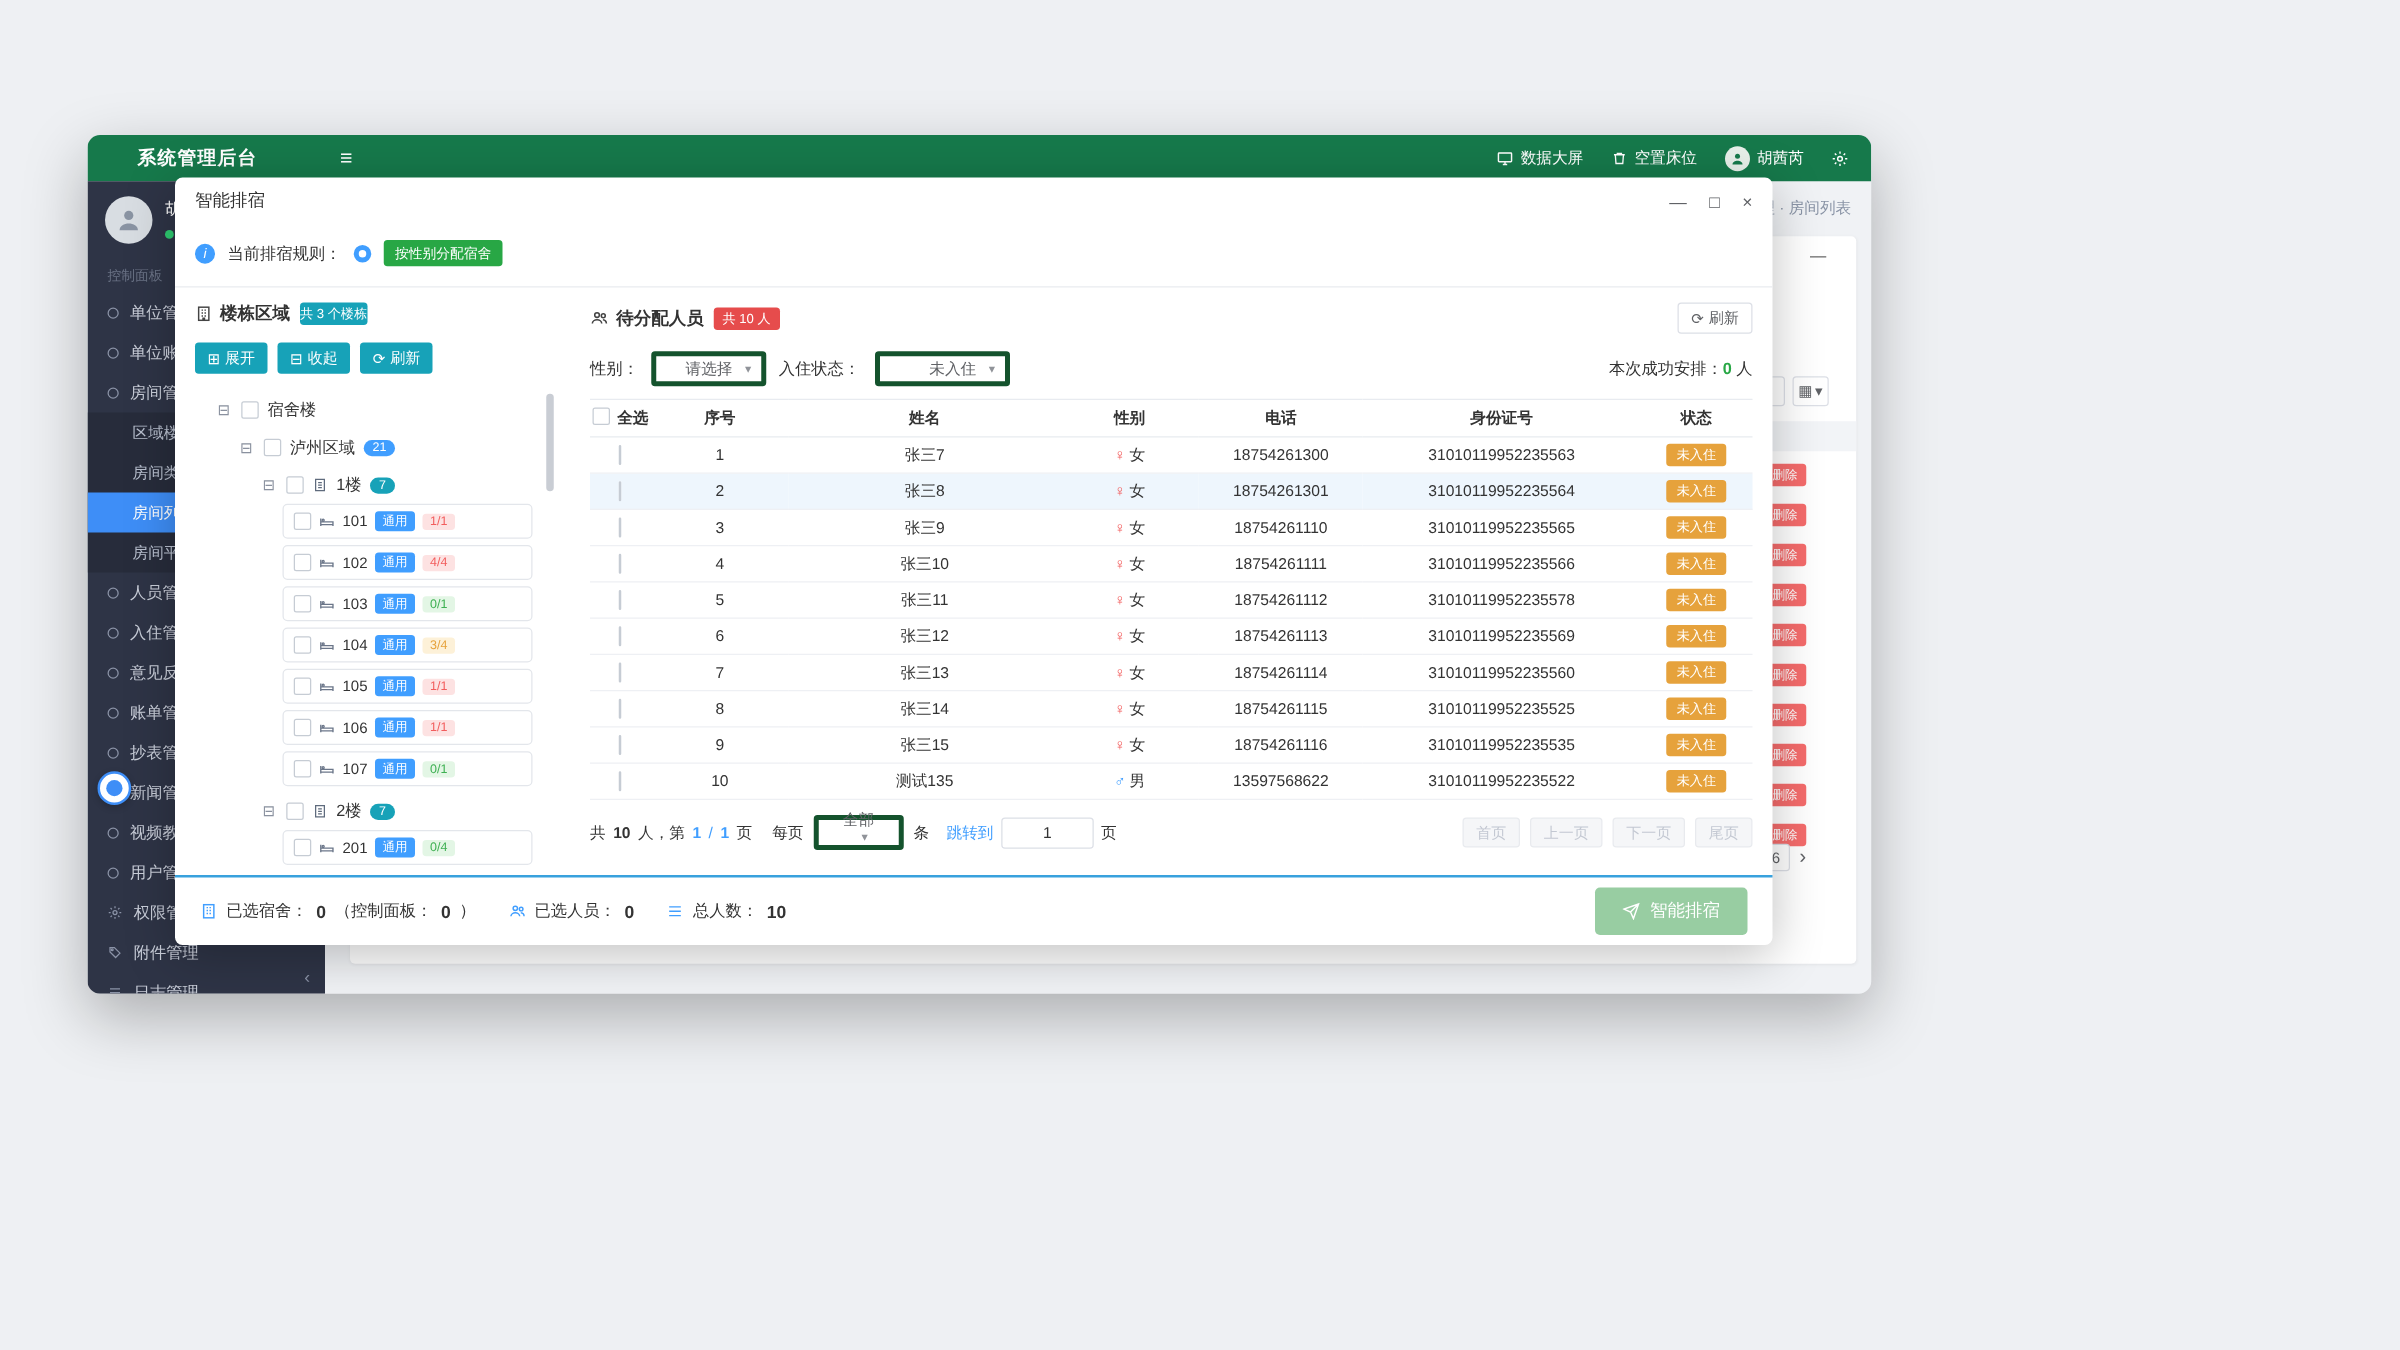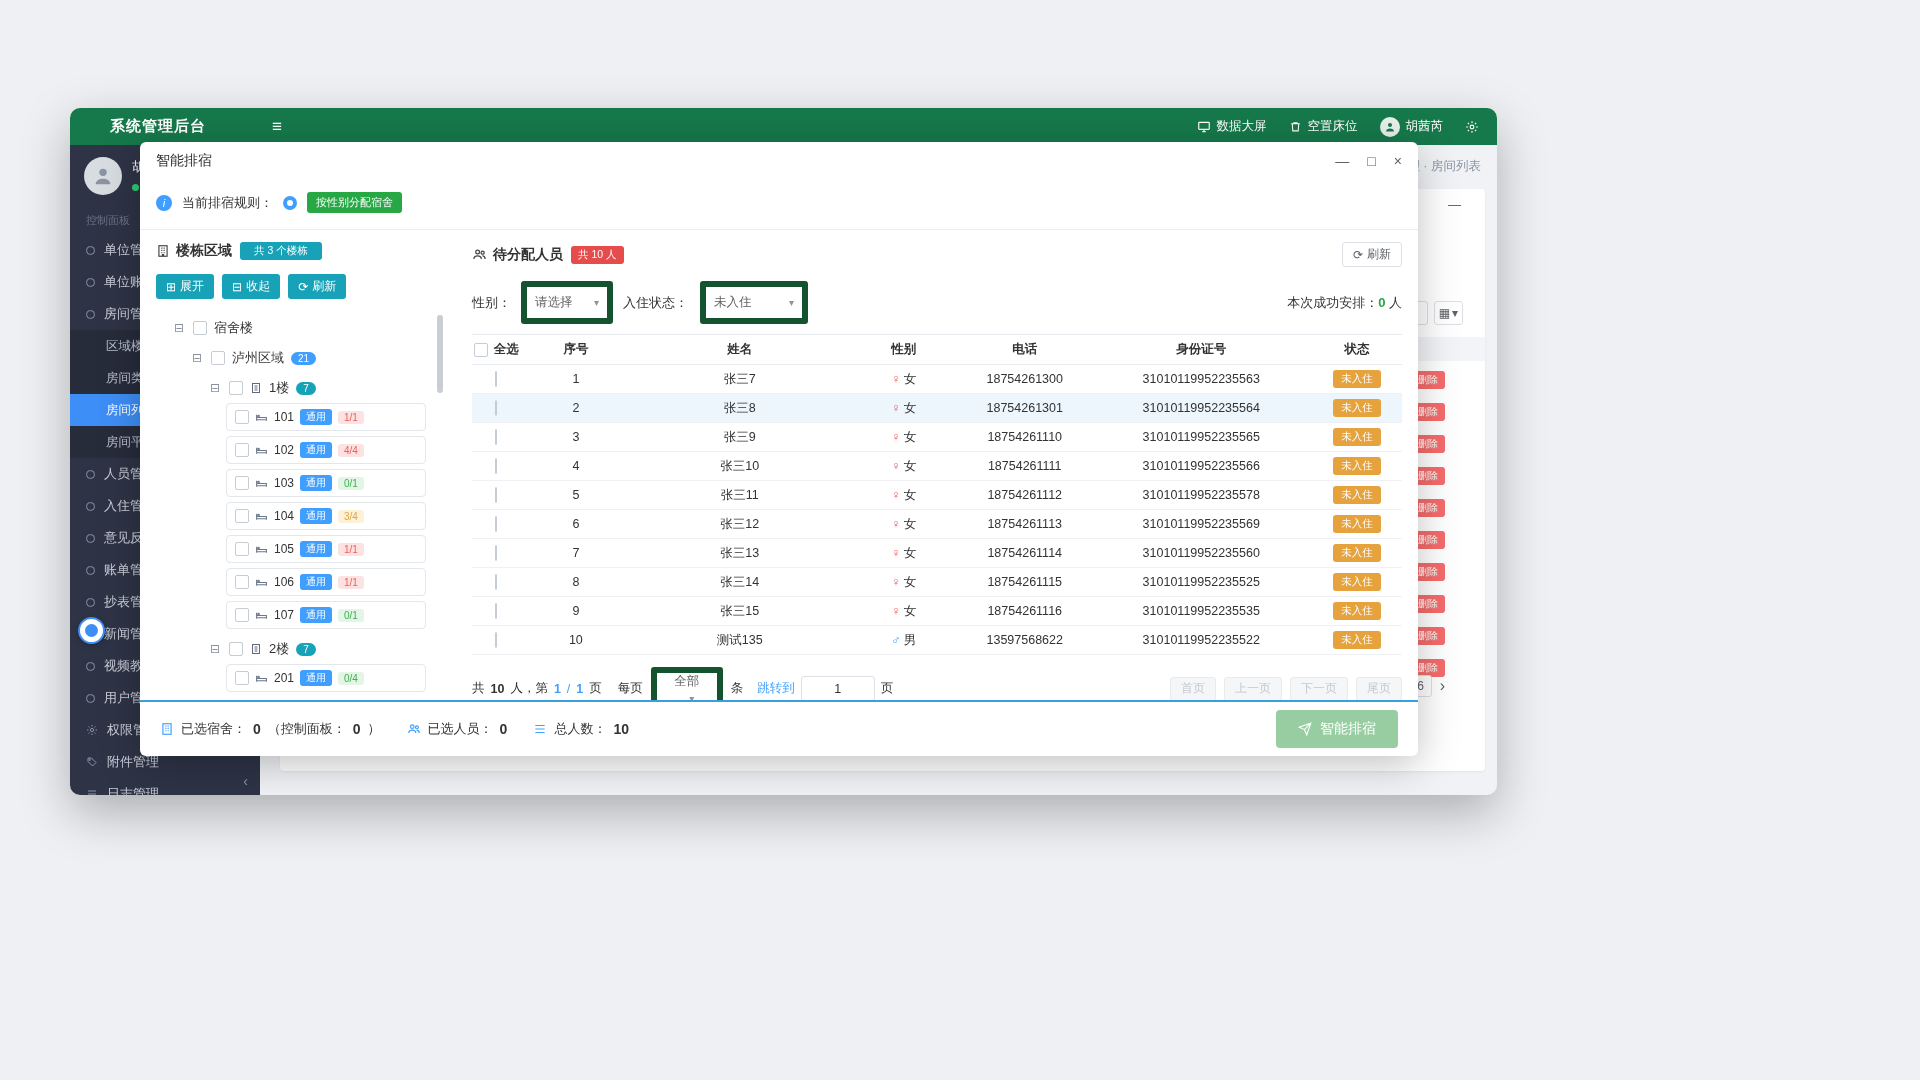--- a/index.html
+++ b/index.html
@@ -66,21 +66,21 @@
   .info-i { width:16px; height:16px; border-radius:50%; background:#409eff; color:#fff; font-size:11px; font-style:italic;
             display:flex; align-items:center; justify-content:center; }
   .rule-label { font-size:13px; color:#333; }
   .radio { width:14px; height:14px; border:4px solid #409eff; border-radius:50%; background:#fff; cursor:pointer; }
   .rule-chip { background:#28a745; color:#fff; font-size:11px; padding:3px 9px; border-radius:3px;font-family:Liberation Mono, monospace; }
   .modal-divider { border-top:1px solid #e9ecf0; }
   .modal-body { flex:1; display:flex; padding:12px 16px 0; gap:16px; overflow:hidden; }
 
   .panel-head { display:flex; align-items:center; gap:8px; }
   .panel-title { font-size:14px; font-weight:bold; color:#333; display:flex; align-items:center; gap:6px; }
-  .badge-teal { background:#17a2b8; color:#fff; font-size:10.5px; padding:2px 14px; border-radius:3px; }
+  .badge-teal { background:#17a2b8; color:#fff; font-size:10.5px; padding:2px 0; border-radius:3px; }
   .badge-red { background:#e64c4c; color:#fff; font-size:10.5px; padding:2px 7px; border-radius:3px; }
 
   
   .panel-left { width:300px; flex:none; display:flex; flex-direction:column; }
   .tree-btns { margin-top:14px; display:flex; gap:8px; }
   .btn-teal { background:#17a2b8; color:#fff; border:none; height:25px; padding:0 10px; border-radius:3px; font-size:12px;
               display:flex; align-items:center; gap:4px; cursor:pointer; }
   .tree { margin-top:14px; flex:1; overflow:hidden; position:relative; }
   .sb-thumb { position:absolute; right:13px; top:2px; width:6px; height:78px; background:#c9cdd4; border-radius:3px; cursor:pointer; }
   .tnode { display:flex; align-items:center; gap:7px; height:30px; font-size:13px; color:#333; cursor:pointer; }
@@ -98,34 +98,34 @@
   .occ-full { background:#fde2e2; color:#f25d5d; }
   .occ-free { background:#e3f6e5; color:#3eb052; }
   .occ-part { background:#fdf1d8; color:#e6a23c; }
   .bedi { color:#6b7689; }
 
   
   .panel-right { flex:1; display:flex; flex-direction:column; min-width:0; }
   .btn-plain { background:#fff; border:1px solid #dcdfe6; color:#606266; height:25px; padding:0 10px; border-radius:3px;
                font-size:12px; display:flex; align-items:center; gap:4px; cursor:pointer; margin-left:auto; }
   .filters { display:flex; align-items:center; gap:10px; margin-top:14px; font-size:13px; color:#333; }
-  .sel { height:43px; border:6px solid #14532d; border-radius:3px; background:#fff; display:flex; align-items:center;
-         justify-content:space-between; padding:0 8px; font-size:12.5px; color:#606266; cursor:pointer; }
+  .sel { height:28px; border:4px solid #14532d; border-radius:3px; background:#fff; display:flex; align-items:center;
+         justify-content:flex-end; padding:0 8px; font-size:12.5px; color:#606266; cursor:pointer; }
   .sel .caret { color:#909399; font-size:10px; margin-left:10px; }
   .sel-gender { width:92px; } .sel-status { width:108px; margin-left:2px; }
   .arranged { margin-left:auto; font-size:13px; color:#333; }
   .green { color:#28a745; font-weight:bold; }
 
   .ptable { width:100%; border-collapse:collapse; margin-top:10px; }
   .ptable th { border-top:1px solid #e8ebf0; border-bottom:1px solid #e8ebf0; height:30px; font-size:12.5px; font-weight:bold; color:#333; }
   .ptable td { border-bottom:1px solid #eef0f4; height:29px; font-size:12.5px; text-align:center; color:#333; }
   .ptable th:nth-child(1){width:48px;} .ptable th:nth-child(2){width:110px;} .ptable th:nth-child(3){width:215px;}
   .ptable th:nth-child(4){width:110px;} .ptable th:nth-child(5){width:130px;} .ptable th:nth-child(6){width:220px;}
   .ptable th:nth-child(7){width:89px;}
-  .th-sel { display:flex; align-items:center; justify-content:center; gap:6px; }
+  .th-sel { display:flex; align-items:flex-start; justify-content:center; gap:6px; }
   .row-hl { background:#eef6fd; }
   .g-sym { margin-right:3px; font-weight:bold; }
   .g-f { color:#f25d5d; } .g-m { color:#409eff; }
   .chip-status { background:#e6a23c; color:#fff; font-size:10.5px; padding:2px 8px; border-radius:3px; display:inline-block; }
 
   .pg-row { margin-top:12px; display:flex; align-items:center; gap:6px; font-size:12.5px; color:#333; }
   .bold { font-weight:bold; }
   .blue { color:#409eff; }
   .sel-per { width:72px; margin:0 2px;flex-direction:column; }
   .jump-link { color:#409eff; cursor:pointer; margin-left:8px; }

